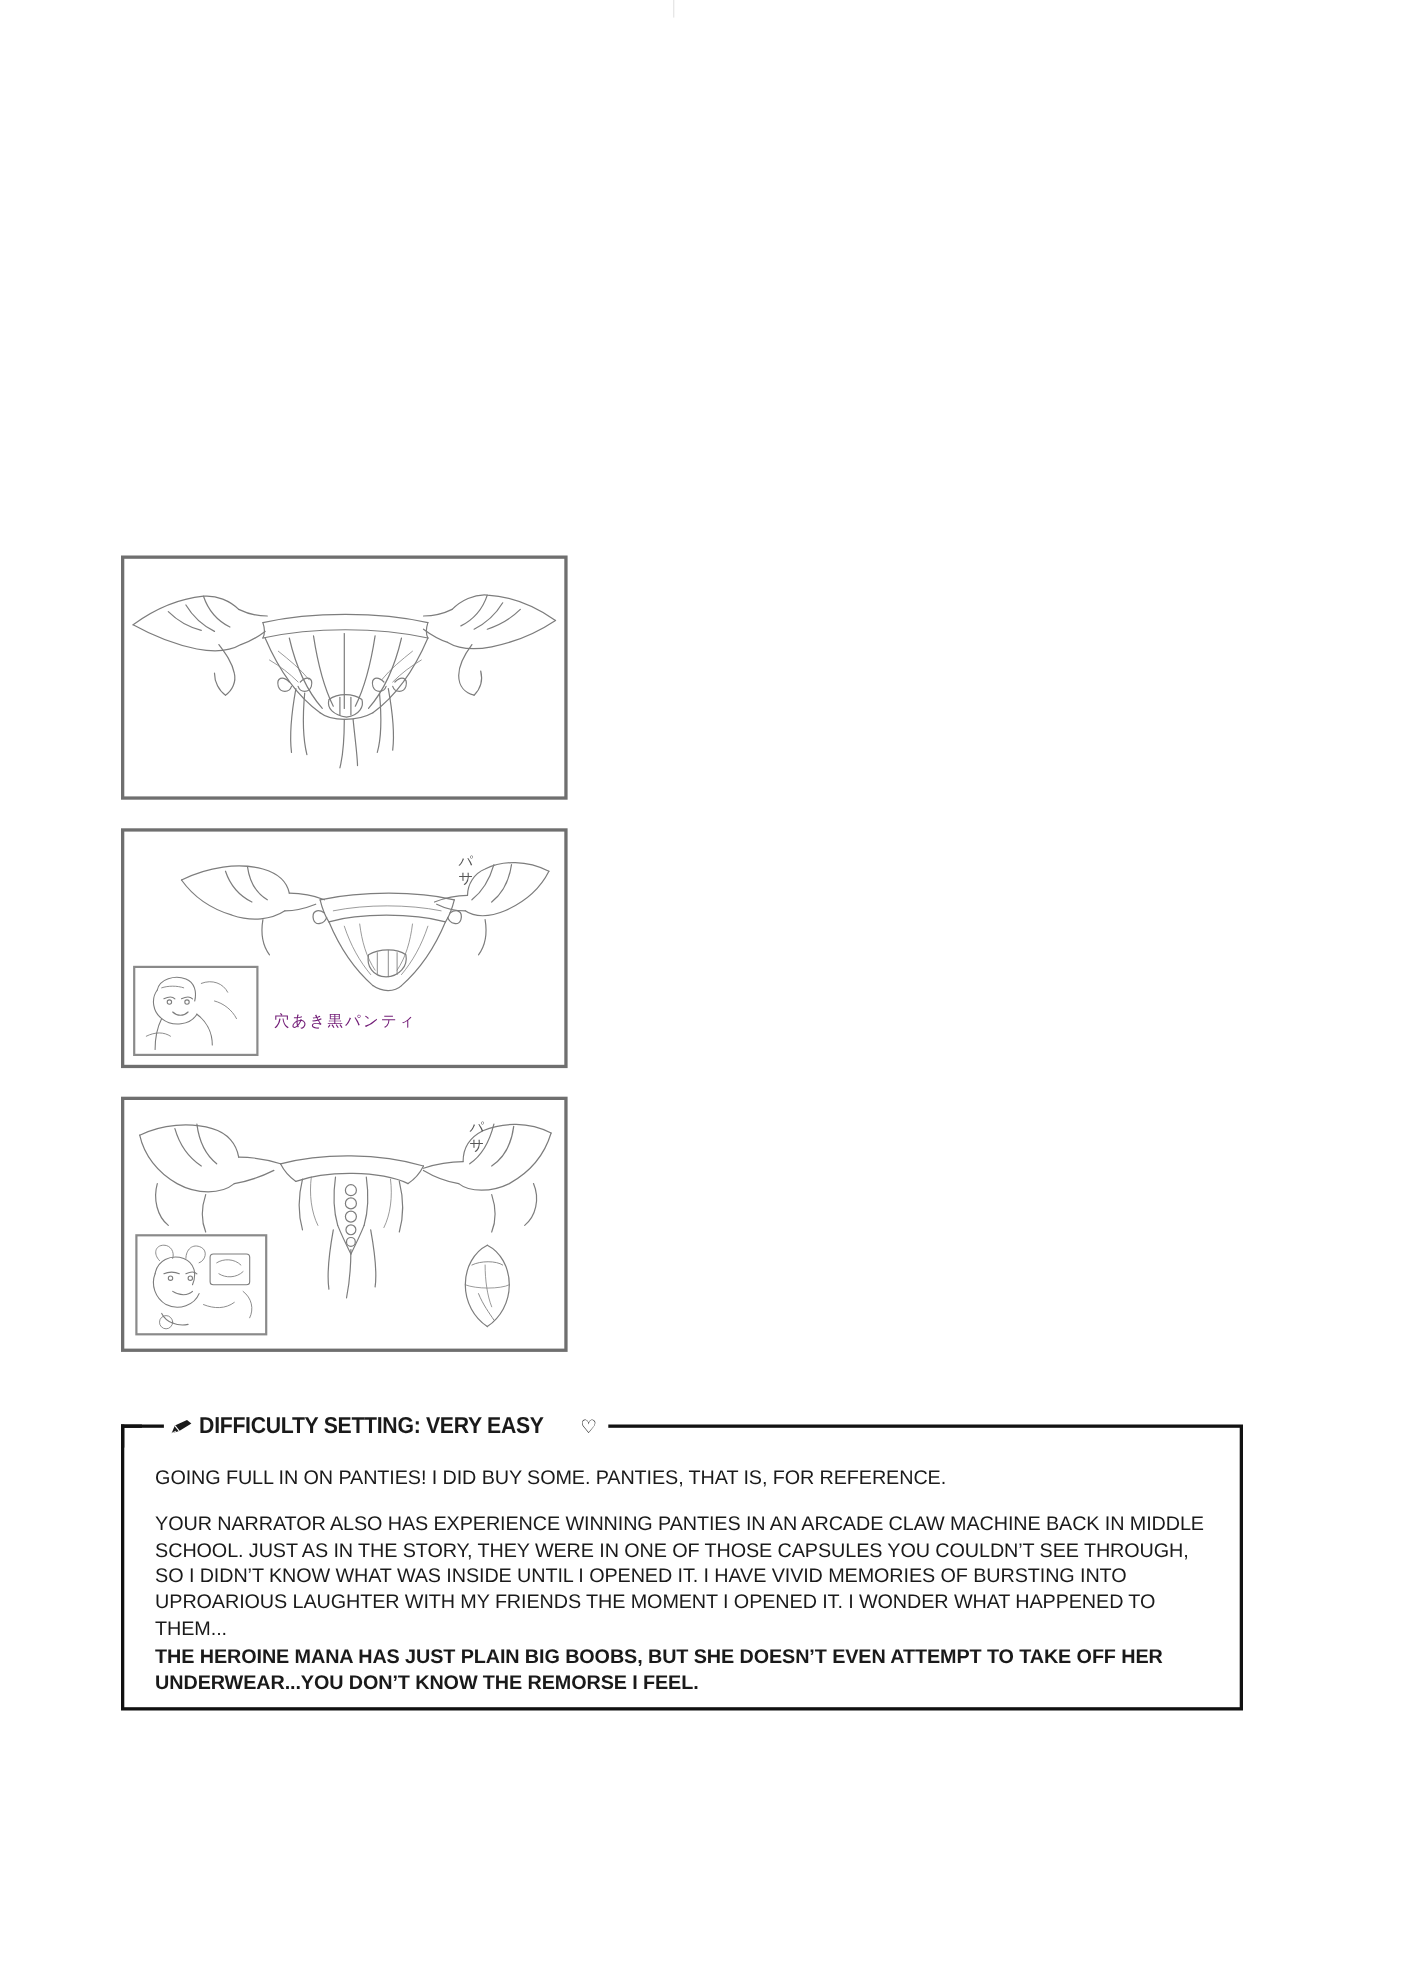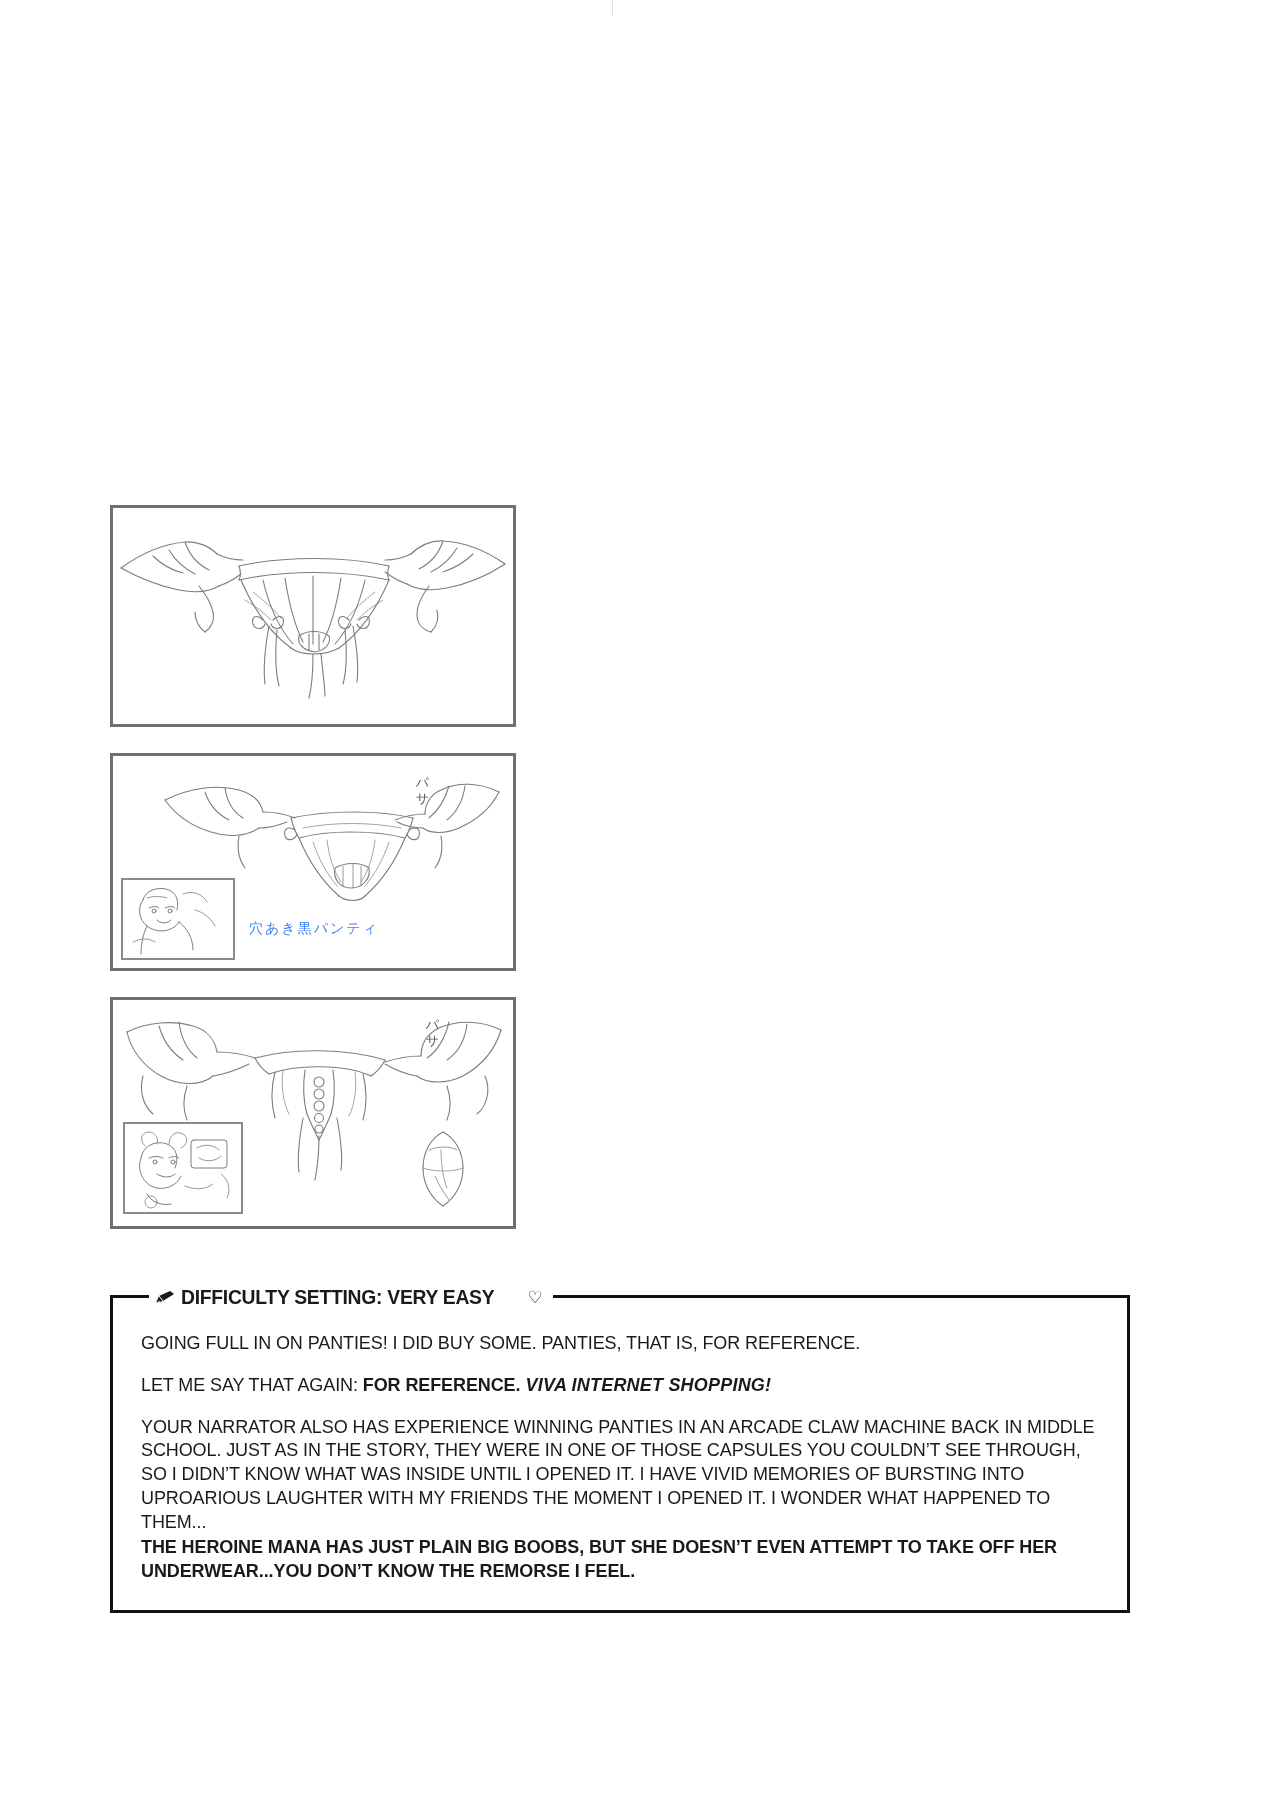--- a/index.html
+++ b/index.html
@@ -57,40 +57,40 @@
     position: absolute;
     font-family: "DejaVu Sans", sans-serif;
     font-size: 13px;
     color: #555;
     letter-spacing: 1px;
   }
   .jp-note {
     position: absolute;
     font-family: "DejaVu Sans", sans-serif;
     font-size: 14px;
-    color: #3b82f6;
+    color: #701a75;
     letter-spacing: 2px;
   }
 
   
   .inset {
     position: absolute;
     border: 2px solid #8a8a8a;
     background: #fff;
   }
 
   
   .commentary {
     position: absolute;
     left: 110px;
     top: 1295px;
     width: 1020px;
     box-sizing: border-box;
     border: 3px solid #111;
-    padding: 34px 28px 26px 28px;
+    padding: 34px 28px 10px 28px;
     background: #ffffff;
   }
   .commentary::before {
     
     content: "";
     position: absolute;
     left: -3px;
     top: -3px;
     width: 16px;
     height: 18px;
@@ -374,19 +374,16 @@
         <path d="M4 6 L8 11" stroke="#ffffff" stroke-width="1"></path>
         <path d="M1 13 L5 11" stroke="#ffffff" stroke-width="0.8"></path>
       </svg>
     </span>
     <span class="heading-text">DIFFICULTY SETTING: VERY EASY</span>
     <span class="heart">♡</span>
   </div>
 
   <p class="para">GOING FULL IN ON PANTIES! I DID BUY SOME. PANTIES, THAT IS, FOR REFERENCE.</p>
 
-  <p class="para">
-    <span>LET ME SAY THAT AGAIN: </span><b>FOR REFERENCE.</b><span class="italic-caps"> VIVA INTERNET SHOPPING!</span>
-  </p>
 
   <p class="para tight">YOUR NARRATOR ALSO HAS EXPERIENCE WINNING PANTIES IN AN ARCADE CLAW MACHINE BACK IN MIDDLE SCHOOL. JUST AS IN THE STORY, THEY WERE IN ONE OF THOSE CAPSULES YOU COULDN’T SEE THROUGH, SO I DIDN’T KNOW WHAT WAS INSIDE UNTIL I OPENED IT. I HAVE VIVID MEMORIES OF BURSTING INTO UPROARIOUS LAUGHTER WITH MY FRIENDS THE MOMENT I OPENED IT. I WONDER WHAT HAPPENED TO THEM...</p>
   <p class="para" style="margin-bottom:0;font-weight:bold;">THE HEROINE MANA HAS JUST PLAIN BIG BOOBS, BUT SHE DOESN’T EVEN ATTEMPT TO TAKE OFF HER UNDERWEAR...YOU DON’T KNOW THE REMORSE I FEEL.</p>
 </div>
 
 </body></html>

